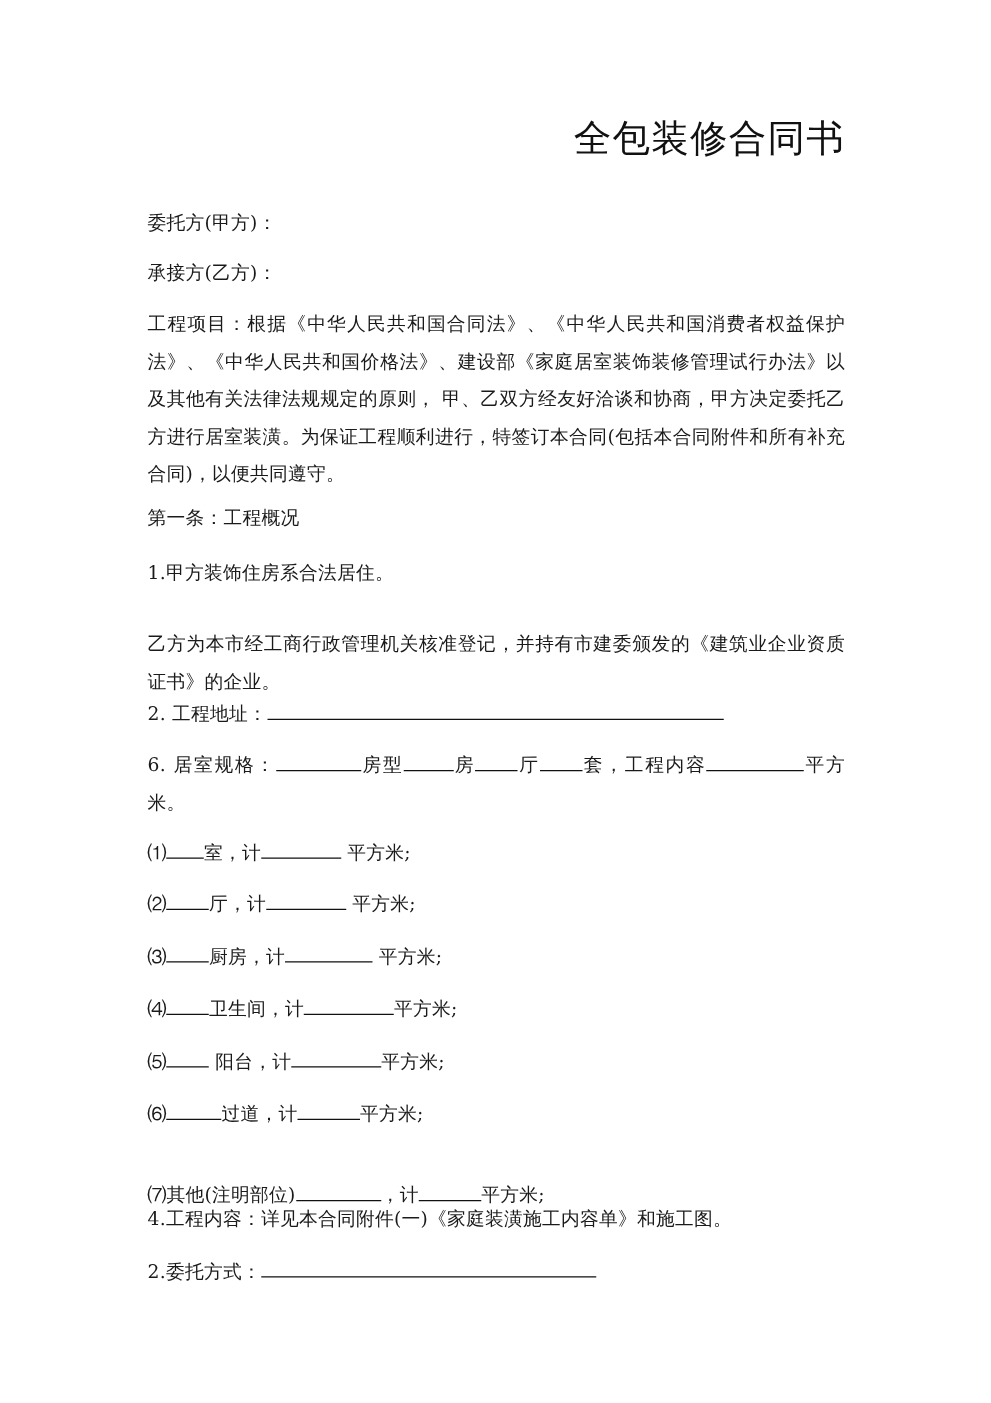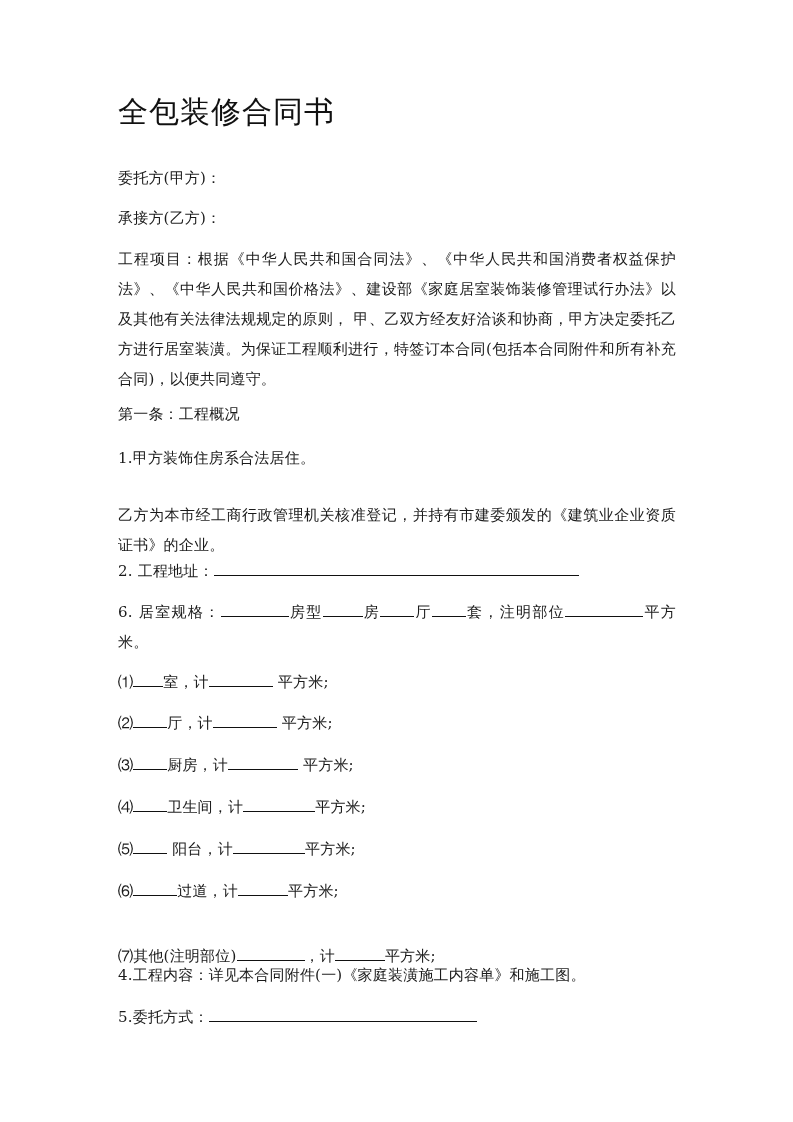--- a/index.html
+++ b/index.html
@@ -1,19 +1,19 @@
 <!DOCTYPE html>
 <html><head>
 <meta charset="utf-8">
 <style>
   html, body { margin: 0; padding: 0; background: #ffffff; }
   body { width: 793px; height: 1122px; position: relative; overflow: hidden;
          font-family: "DejaVu Serif", "Liberation Serif", serif; color: #1a1a1a; }
   .page { position: absolute; left: 118px; top: 0; width: 558px; }
-  .title { position: absolute; left: 0; width: 558px; top: 92px; text-align: left;
+  .title { position: absolute; left: 0; width: 558px; top: 92px; text-align: right;
            font-size: 30px; line-height: 40px; letter-spacing: 1px; color: #111; }
   .p { position: absolute; left: 0; width: 558px; font-size: 15px; line-height: 30px;
        text-align: justify; text-justify: inter-ideograph; letter-spacing: 0.2px; margin: 0; }
   .blank { display: inline-block; border-bottom: 1px solid #111; height: 14px; vertical-align: baseline; }
 </style>
 </head>
 <body>
 
 <div class="page">
   <div class="title">全包装修合同书</div>
@@ -25,35 +25,35 @@
 
   <p class="p" style="top:399px">第一条：工程概况</p>
   <p class="p" style="top:443px">1.甲方装饰住房系合法居住。</p>
   <p class="p" style="top:500px">乙方为本市经工商行政管理机关核准登记，并持有市建委颁发的《建筑业企业资质证书》的企业。</p>
 
   <p class="p" style="top:556px">
     <span>2.  工程地址：</span><span class="blank" style="width:365px"></span>
   </p>
 
   <p class="p" style="top:597px">
-    <span>6.  居室规格：</span><span class="blank" style="width:68px"></span><span>房型</span><span class="blank" style="width:40px"></span><span>房</span><span class="blank" style="width:34px"></span><span>厅</span><span class="blank" style="width:34px"></span><span>套，注明部位</span><span class="blank" style="width:78px"></span><span>平方米。</span>
+    <span>6.  居室规格：</span><span class="blank" style="width:68px"></span><span>房型</span><span class="blank" style="width:40px"></span><span>房</span><span class="blank" style="width:34px"></span><span>厅</span><span class="blank" style="width:34px"></span><span>套，工程内容</span><span class="blank" style="width:78px"></span><span>平方米。</span>
   </p>
 
   <p class="p" style="top:667px"><span>⑴</span><span class="blank" style="width:30px"></span><span>室，计</span><span class="blank" style="width:64px"></span><span> 平方米;</span></p>
 
   <p class="p" style="top:708px"><span>⑵</span><span class="blank" style="width:34px"></span><span>厅，计</span><span class="blank" style="width:64px"></span><span> 平方米;</span></p>
 
   <p class="p" style="top:750px"><span>⑶</span><span class="blank" style="width:34px"></span><span>厨房，计</span><span class="blank" style="width:70px"></span><span> 平方米;</span></p>
 
   <p class="p" style="top:792px"><span>⑷</span><span class="blank" style="width:34px"></span><span>卫生间，计</span><span class="blank" style="width:72px"></span><span>平方米;</span></p>
 
   <p class="p" style="top:834px"><span>⑸</span><span class="blank" style="width:34px"></span><span> 阳台，计</span><span class="blank" style="width:72px"></span><span>平方米;</span></p>
 
   <p class="p" style="top:876px"><span>⑹</span><span class="blank" style="width:44px"></span><span>过道，计</span><span class="blank" style="width:50px"></span><span>平方米;</span></p>
 
   <p class="p" style="top:941px"><span>⑺</span><span>其他(注明部位)</span><span class="blank" style="width:68px"></span><span>，计</span><span class="blank" style="width:50px"></span><span>平方米;</span></p>
 
   <p class="p" style="top:960px">4.工程内容：详见本合同附件(一)《家庭装潢施工内容单》和施工图。</p>
 
   <p class="p" style="top:1002px">
-    <span>5.委托方式：</span><span class="blank" style="width:268px"></span>
+    <span>2.委托方式：</span><span class="blank" style="width:268px"></span>
   </p>
 </div>
 
 </body></html>

